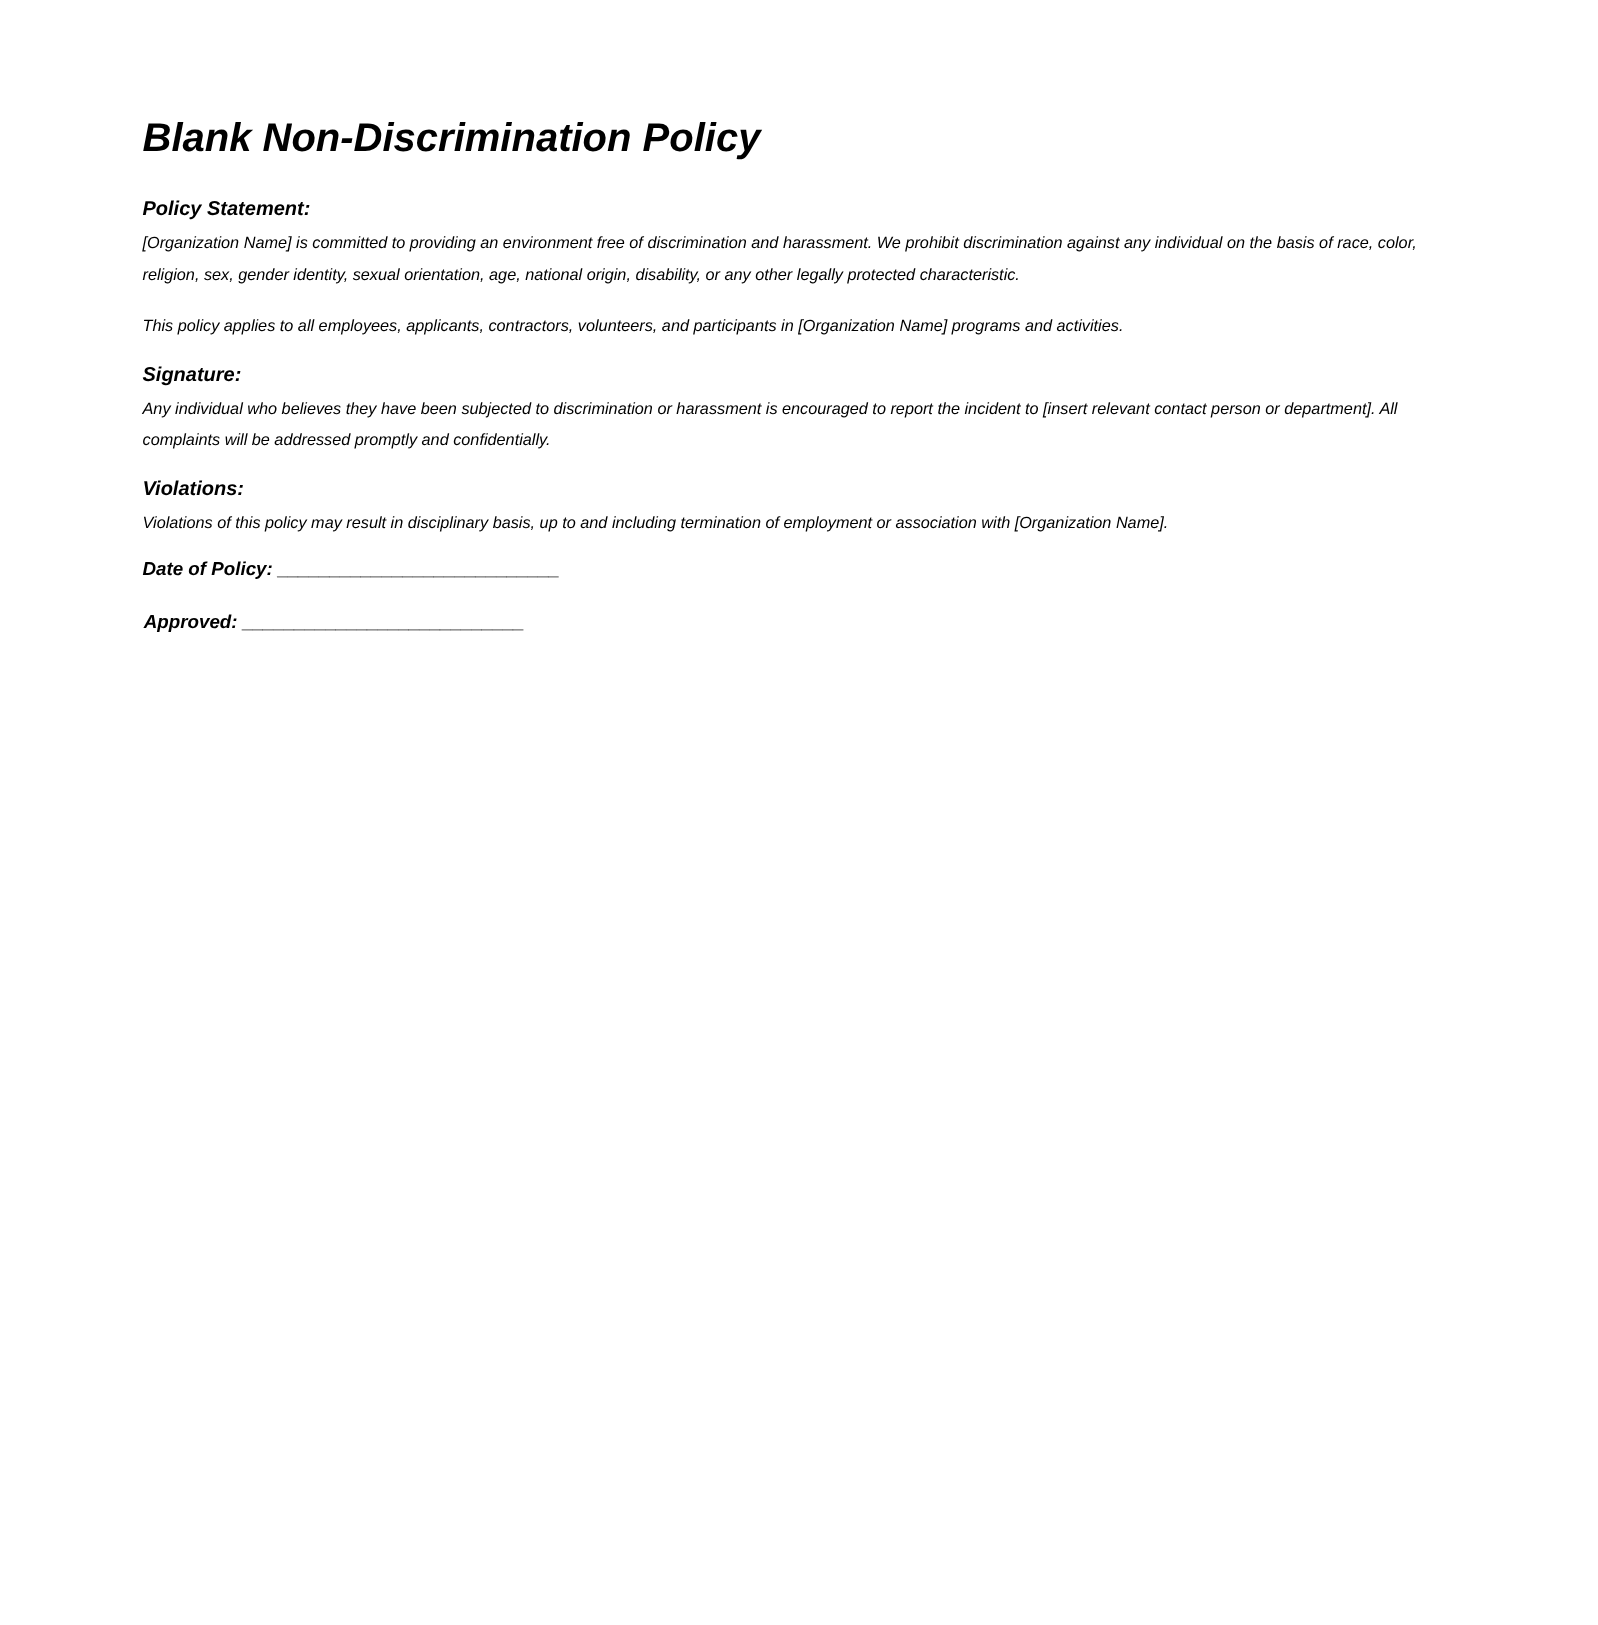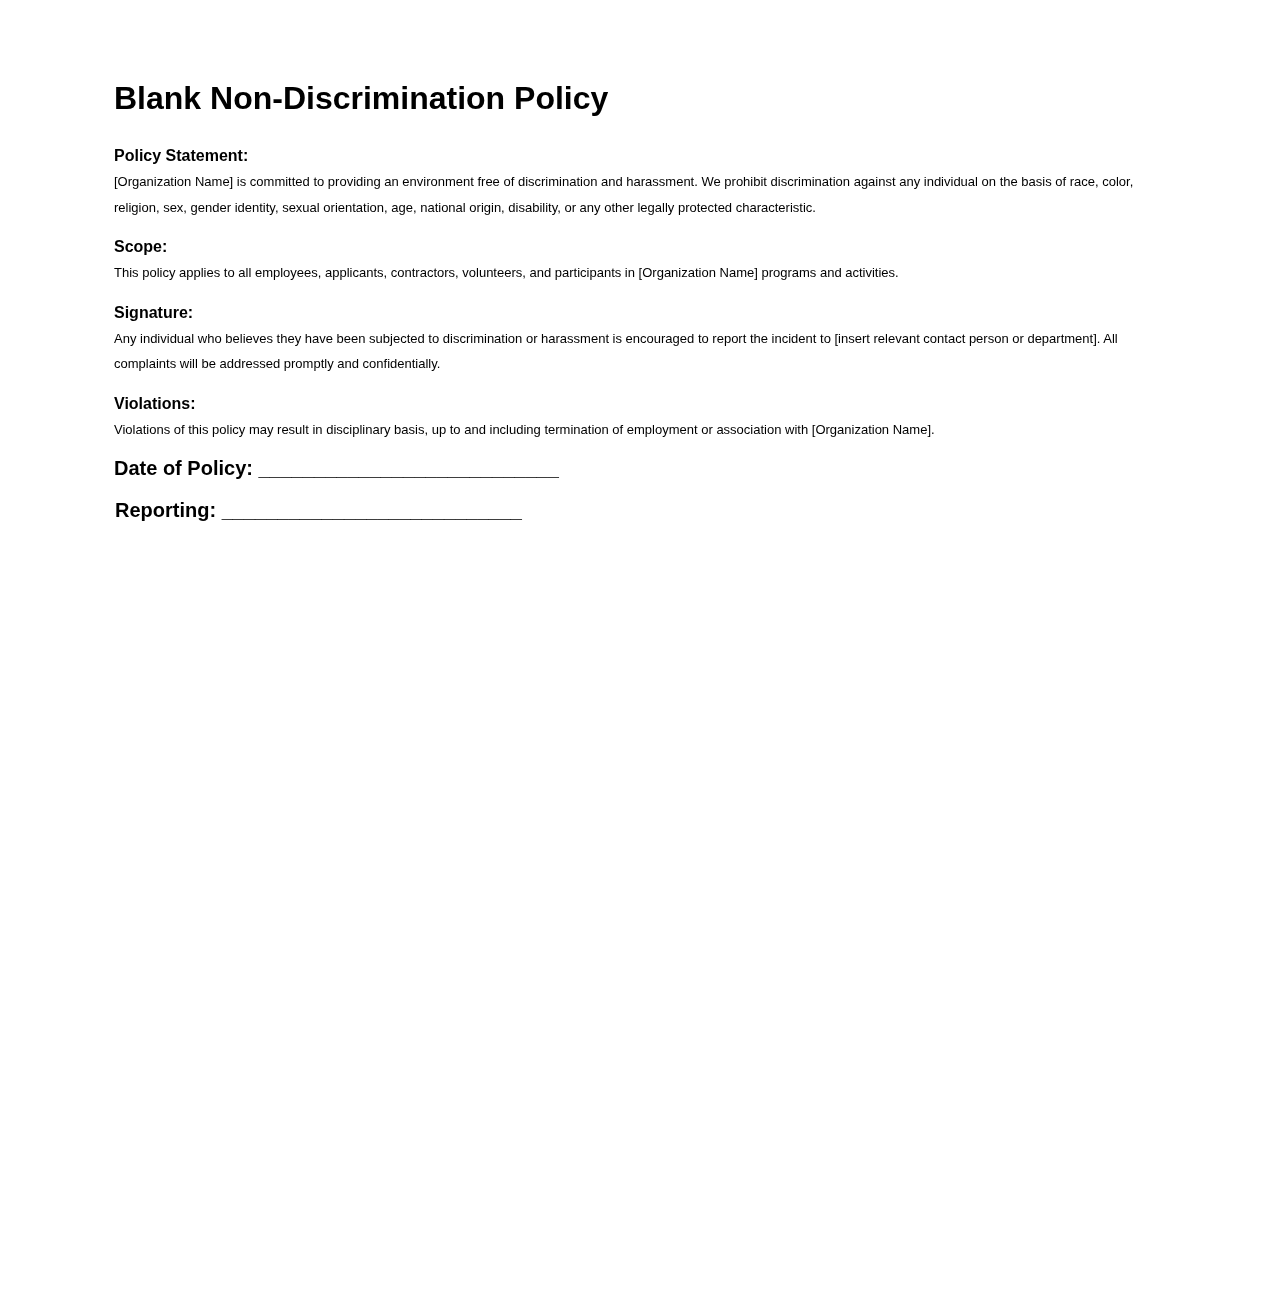--- a/index.html
+++ b/index.html
@@ -1,60 +1,59 @@
 <!DOCTYPE html>
 <html><head>
 <meta charset="utf-8">
 <style>
   html, body { margin: 0; padding: 0; background: #ffffff; }
   body {
     width: 1278px; height: 1300px;
     font-family: "Liberation Sans", sans-serif;
     color: #000000;
   }
-  .page { position: absolute; left: 114px; top: 76px; width: 1060px; }
+  .page { position: absolute; left: 114px; top: 88px; width: 1060px; font-style: italic; }
   h1 {
     font-size: 32px; font-weight: bold; margin: 0 0 25px 0; line-height: 44px;
   }
   .section { margin: 16px 0 15px 0; }
   .label { font-size: 16px; font-weight: bold; line-height: 22px; margin: 0 0 2px 0; }
   .body-text { font-size: 13px; line-height: 25.5px; margin: 0; }
-  .field { font-size: 20px; line-height: 22px; margin: 0 0 19.5px 0; }
+  .field { font-size: 15px; line-height: 22px; margin: 0 0 19.5px 0; }
   .field .flabel { font-weight: bold; }
   .field .blank { font-weight: bold; }
 </style>
 </head>
 <body>
 
 <div class="page">
   <h1>Blank Non-Discrimination Policy</h1>
 
   <div class="section">
     <div class="label">Policy Statement:</div>
     <p class="body-text">[Organization Name] is committed to providing an environment free of discrimination and harassment. We prohibit discrimination against any individual on the basis of race, color, religion, sex, gender identity, sexual orientation, age, national origin, disability, or any other legally protected characteristic.</p>
   </div>
 
   <div class="section">
-    <div class="label">Scope:</div>
     <p class="body-text">This policy applies to all employees, applicants, contractors, volunteers, and participants in [Organization Name] programs and activities.</p>
   </div>
 
   <div class="section">
     <div class="label">Signature:</div>
     <p class="body-text">Any individual who believes they have been subjected to discrimination or harassment is encouraged to report the incident to [insert relevant contact person or department]. All complaints will be addressed promptly and confidentially.</p>
   </div>
 
   <div class="section">
     <div class="label">Violations:</div>
     <p class="body-text">Violations of this policy may result in disciplinary basis, up to and including termination of employment or association with [Organization Name].</p>
   </div>
 
   <div class="field">
     <span class="flabel">Date of Policy:</span>
     <span class="blank">___________________________</span>
   </div>
 
 
   <div class="field" style="padding-left:1px;">
-    <span class="flabel">Reporting:</span>
+    <span class="flabel">Approved:</span>
     <span class="blank">___________________________</span>
   </div>
 </div>
 
 </body></html>

